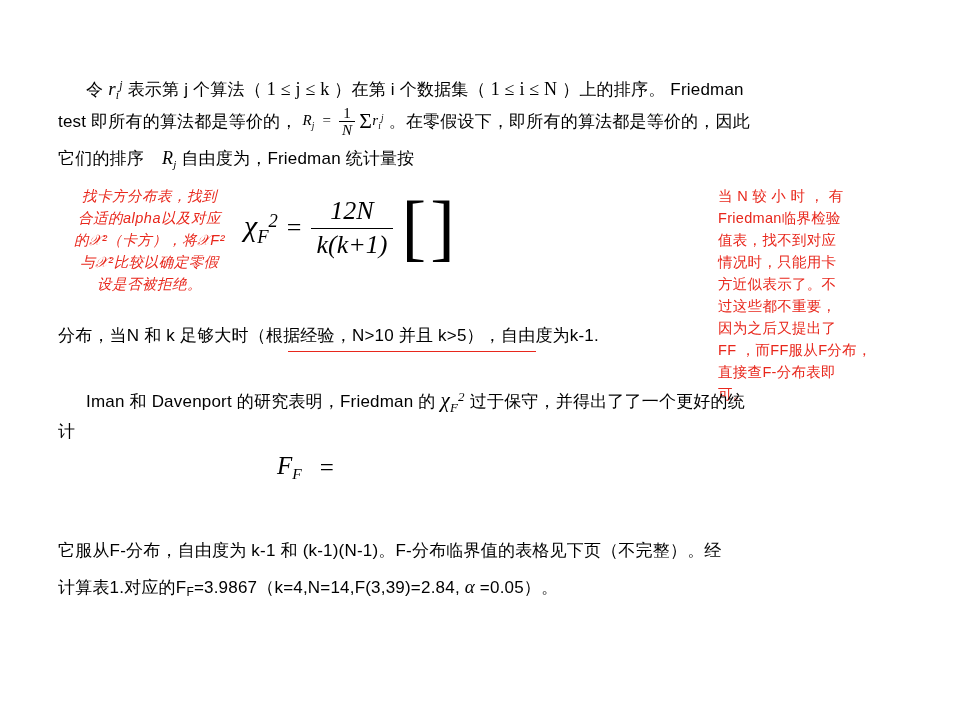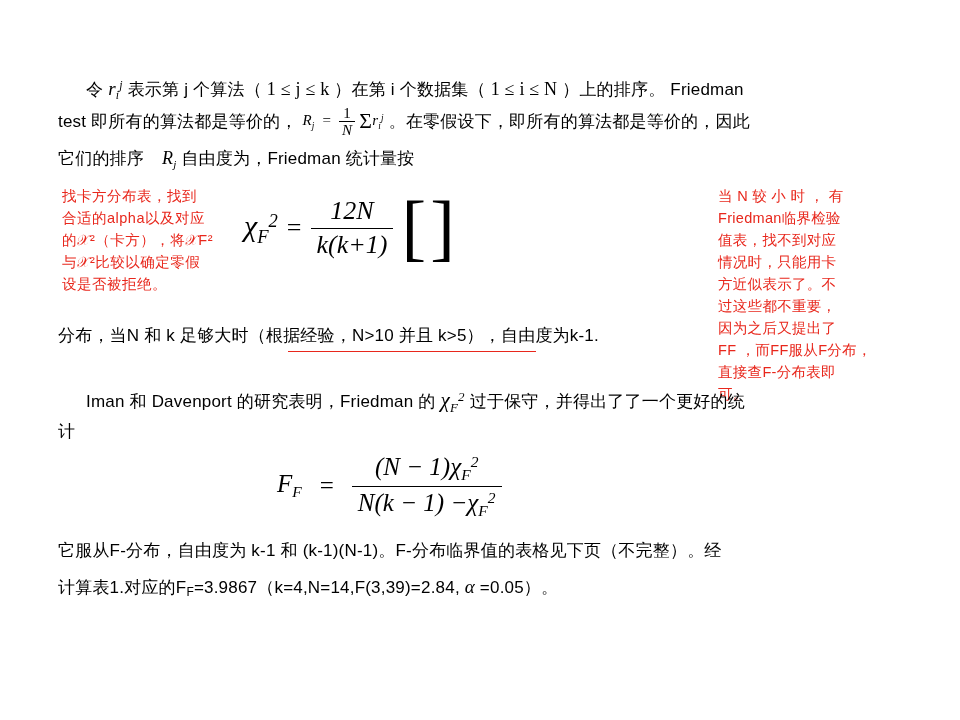--- a/index.html
+++ b/index.html
@@ -80,22 +80,23 @@
   .annot {
     position: absolute;
     color: #e8271c;
     font-size: 14.5px;
     line-height: 22px;
   }
   .annot-left {
     left: 62px;
     top: 185px;
     width: 175px;
-    text-align: left;
+    text-align: center;
     letter-spacing: 0.5px;
+    font-style: italic;
   }
   .annot-right {
     left: 718px;
     top: 185px;
     width: 200px;
     text-align: left;
     letter-spacing: 0.3px;
   }
   .annot-right .just { text-align: justify; }
 
@@ -256,28 +257,20 @@
     <span>过于保守，并得出了了一个更好的统</span>
   </div>
 
   <div class="para" style="left:58px; top:414px; width:860px;">
     <span>计</span>
   </div>
 
   <div class="eq2">
     <span class="mi"><span>F</span><span class="sub">F</span></span>
     <span class="mn" style="margin:0 9px;">=</span>
-    <span class="frac-big">
-      <span class="num">
-        <span class="mi">(N − 1)</span><span class="mi"><span>χ</span><span class="sub">F</span><span class="sup">2</span></span>
-      </span>
-      <span class="den">
-        <span class="mi">N(k − 1) −</span><span class="mi"><span>χ</span><span class="sub">F</span><span class="sup">2</span></span>
-      </span>
-    </span>
   </div>
 
   <div class="para" style="left:58px; top:533px; width:880px;">
     <span>它服从F-分布，自由度为 k-1 和 (k-1)(N-1)。F-分布临界值的表格见下页（不完整）。经</span>
   </div>
 
   <div class="para" style="left:58px; top:569px; width:880px;">
     <span>计算表1.对应的F</span><span style="font-size:12px; vertical-align:-3px;">F</span><span>=3.9867（k=4,N=14,F(3,39)=2.84, </span><span class="mi" style="font-size:19px;">α</span><span> =0.05）。</span>
   </div>
 

